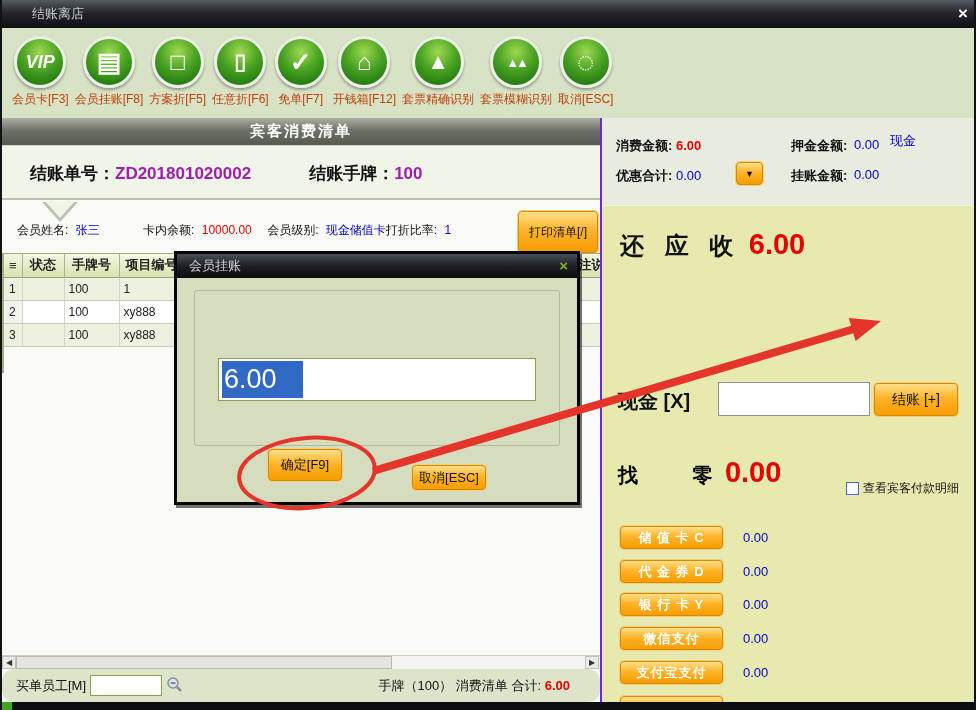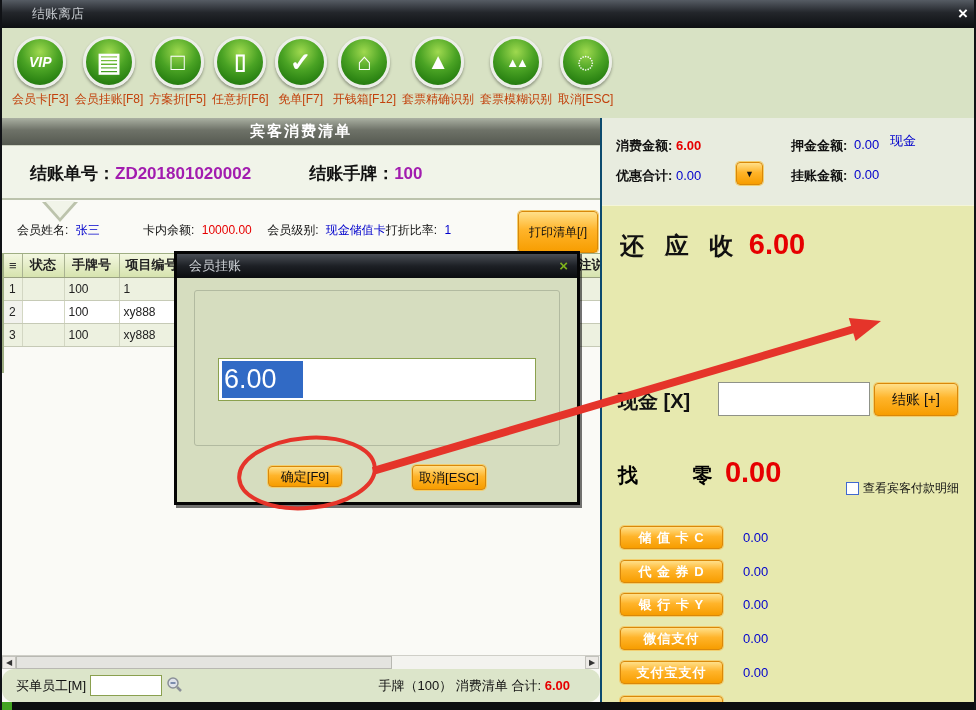--- a/index.html
+++ b/index.html
@@ -17,21 +17,21 @@
   
   .toolbar { position:absolute; left:0; top:28px; width:976px; height:90px; background:#d8e2c4;
              display:flex; align-items:flex-start; padding:8px 0 0 10px; }
   .tool { display:flex; flex-direction:column; align-items:center; margin-right:6px; cursor:pointer; }
   .tool .circle { width:52px; height:52px; border-radius:50%;
                   background:radial-gradient(circle at 50% 28%, #9fd94f 0%, #4aa324 45%, #2b8313 75%, #1e6c0d 100%);
                   border:3px solid #eceee8; box-shadow:0 2px 3px rgba(0,0,0,.35);
                   display:flex; align-items:center; justify-content:center;
                   color:#fff; font-weight:bold; }
   .tool .label { font-size:12px; color:#c2410c; margin-top:3px; white-space:nowrap; }
-  .g-vip { font-size:14px; font-style:italic; }
+  .g-vip { font-size:18px; font-style:italic; }
   .g-doc { font-size:26px; }
   .g-win { font-size:24px; }
   .g-ticket { font-size:22px; }
   .g-check { font-size:26px; }
   .g-house { font-size:24px; }
   .g-tri { font-size:22px; }
   .g-tri2 { font-size:13px; letter-spacing:-3px; }
   .g-dots { font-size:30px; }
 
   
@@ -89,21 +89,21 @@
   .lbottom { position:absolute; left:0; top:551px; width:598px; height:33px; background:#dce5ca;
              display:flex; align-items:center; font-size:13px; color:#111;border-radius:12px; }
   .lbottom .clerk-label { margin-left:14px; white-space:nowrap; }
   .clerk-input { width:72px; height:21px; border:1px solid #8aa04f; background:#fff; margin-left:4px; font-size:12px; padding:0 3px; }
   .mag { margin-left:4px; cursor:pointer; }
   .lsummary { position:absolute; right:30px; white-space:nowrap; font-size:13px; }
   .lsummary b.red-t { font-size:13px; }
 
   
   .right { position:absolute; left:598px; top:118px; width:376px; height:584px; background:#e8ecdf;
-           border-left:2px solid #0c4a6e; }
+           border-left:2px solid #6d28d9; }
   .sumrow { position:absolute; left:14px; font-size:13px; font-weight:bold; color:#111; white-space:nowrap; }
   .sum1 { top:19px; } .sum2 { top:49px; }
   .sumrow .val { font-weight:bold; }
   .s-consume { color:#e60000; }
   .s-blue { color:#0000cc; font-weight:normal; }
   .cash-link { position:absolute; left:288px; top:14px; font-size:13px; color:#0000cc; cursor:pointer; }
   .dep { position:absolute; left:175px; }
   .drop-btn { position:absolute; left:134px; top:44px; width:27px; height:23px; font-size:9px; }
 
   .yellow { position:absolute; left:0; top:87px; width:376px; height:497px; background:#e7e9af; border-top:1px solid #f4f5d8; }
@@ -138,21 +138,21 @@
              background:linear-gradient(180deg,#494e55 0%,#1d2025 50%,#0a0c0e 100%);
              display:flex; align-items:center; }
   .m-title .t { color:#cdd1d6; font-size:13px; margin-left:12px; }
   .m-close { position:absolute; right:9px; top:3px; color:#7fb31c; font-weight:bold; font-size:15px; cursor:pointer; }
   .m-panel { position:absolute; left:17px; top:36px; width:366px; height:156px; border:1px solid #b2baa0; border-radius:3px; }
   .m-prompt { position:absolute; left:42px; top:70px; font-size:19px; font-weight:bold; color:#111; white-space:nowrap; }
   .m-prompt .max { color:#0000cc; margin-left:6px; }
   .m-input { position:absolute; left:41px; top:104px; width:318px; height:43px; background:#fff;
              border:1px solid #8ba14e; display:flex; align-items:center; padding-left:3px; cursor:text; }
   .m-input .selected { background:#316ac5; color:#fff; font-size:27px; padding:3px 26px 3px 2px; }
-  .m-ok { position:absolute; left:91px; top:212px; width:74px; height:21px; font-size:13px; }
+  .m-ok { position:absolute; left:91px; top:195px; width:74px; height:32px; font-size:13px; }
   .m-cancel { position:absolute; left:235px; top:211px; width:74px; height:25px; font-size:13px; }
 
   
   .overlay { position:absolute; left:0; top:0; width:976px; height:710px; pointer-events:none; z-index:50; }
 </style>
 </head>
 <body>
 
 <div class="window">
 

